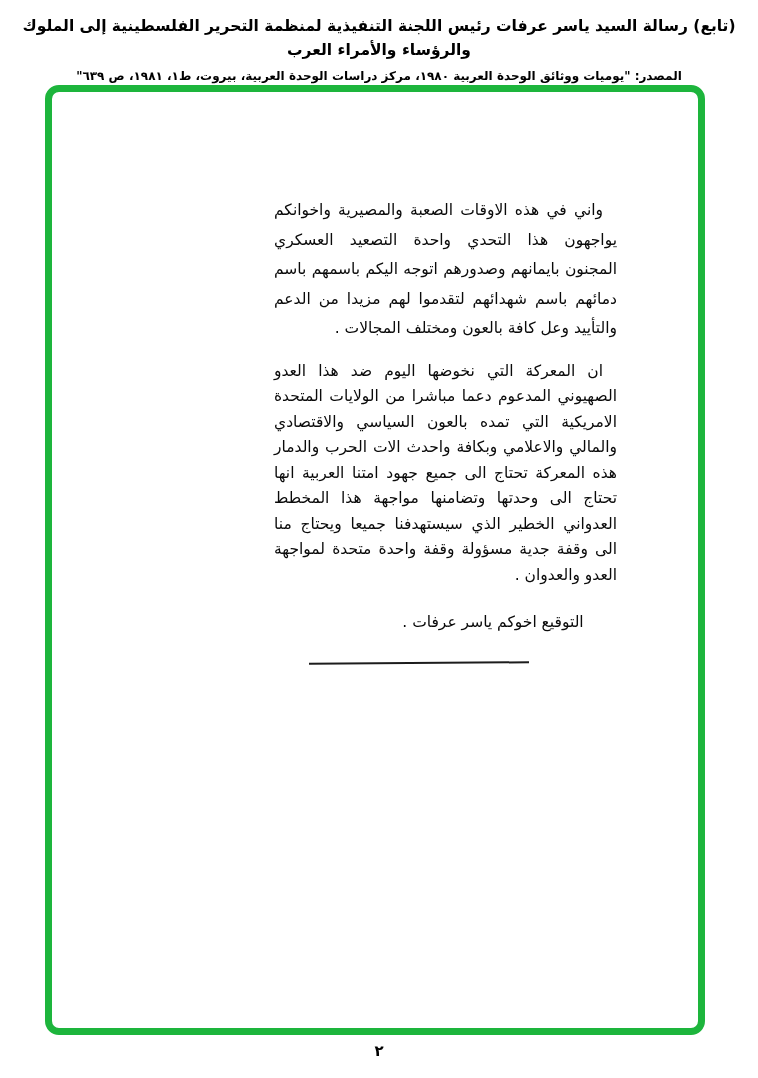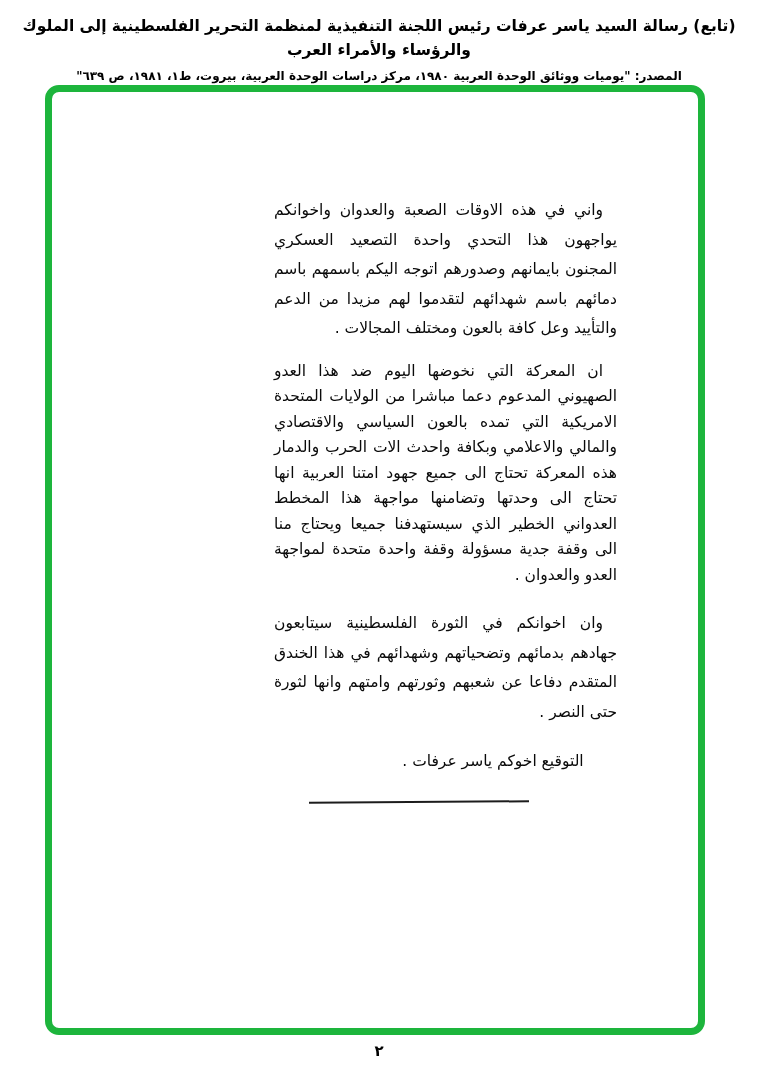--- a/index.html
+++ b/index.html
@@ -33,21 +33,21 @@
   .letter{
     position:absolute;left:222px;top:104px;
     width:343px;
     direction:rtl;
     font-size:15.5px;
     color:#0a0a0a;
     text-align:justify;
   }
   .para{margin:0;text-indent:14px;}
   .para-0{line-height:29.5px;margin-bottom:15px;}
-  .para-1{line-height:25.5px;margin-bottom:21px;}
+  .para-1{line-height:25.5px;margin-bottom:14px;}
   .para-2{line-height:29.5px;margin-bottom:0;}
   .signature-line{
     margin-top:20px;
     line-height:29px;
     text-align:right;
     padding-left:0;
     padding-right:0;
     margin-left:95px; 
     text-align:center;
   }
@@ -71,23 +71,22 @@
 
 <div class="page">
 
   <div class="header">
     <div class="header-title">(تابع) رسالة السيد ياسر عرفات رئيس اللجنة التنفيذية لمنظمة التحرير الفلسطينية إلى الملوك والرؤساء والأمراء العرب</div>
     <div class="header-source">المصدر:  "يوميات ووثائق الوحدة العربية ١٩٨٠، مركز دراسات الوحدة العربية، بيروت، ط١، ١٩٨١، ص ٦٣٩"</div>
   </div>
 
   <div class="doc-frame">
     <div class="letter">
-      <p class="para para-0"><span>واني في هذه الاوقات الصعبة والعدوان واخوانكم</span> <span>يواجهون هذا التحدي واحدة التصعيد العسكري المجنون</span> <span>بايمانهم وصدورهم اتوجه اليكم باسمهم باسم دمائهم باسم</span> <span>شهدائهم لتقدموا لهم مزيدا من الدعم والتأييد وعل كافة</span> <span>بالعون ومختلف المجالات .</span> </p>
+      <p class="para para-0"><span>واني في هذه الاوقات الصعبة والمصيرية واخوانكم</span> <span>يواجهون هذا التحدي واحدة التصعيد العسكري المجنون</span> <span>بايمانهم وصدورهم اتوجه اليكم باسمهم باسم دمائهم باسم</span> <span>شهدائهم لتقدموا لهم مزيدا من الدعم والتأييد وعل كافة</span> <span>بالعون ومختلف المجالات .</span> </p>
       <p class="para para-1"><span>ان المعركة التي نخوضها اليوم ضد هذا العدو الصهيوني</span> <span>المدعوم دعما مباشرا من الولايات المتحدة الامريكية التي تمده</span> <span>بالعون السياسي والاقتصادي والمالي والاعلامي وبكافة</span> <span>واحدث الات الحرب والدمار هذه المعركة تحتاج الى جميع</span> <span>جهود امتنا العربية انها تحتاج الى وحدتها وتضامنها مواجهة</span> <span>هذا المخطط العدواني الخطير الذي سيستهدفنا جميعا ويحتاج</span> <span>منا الى وقفة جدية مسؤولة وقفة واحدة متحدة لمواجهة العدو</span> <span>والعدوان .</span> </p>
-      <p class="para para-2"><span>وان اخوانكم في الثورة الفلسطينية سيتابعون جهادهم</span> <span>بدمائهم وتضحياتهم وشهدائهم في هذا الخندق المتقدم دفاعا</span> <span>عن شعبهم وثورتهم وامتهم وانها لثورة حتى النصر .</span> </p>
       <div class="signature-line">التوقيع اخوكم ياسر عرفات .</div>
       <div class="divider"></div>
     </div>
   </div>
 
   <div class="page-number">٢</div>
 
 </div>
 
 </body></html>

